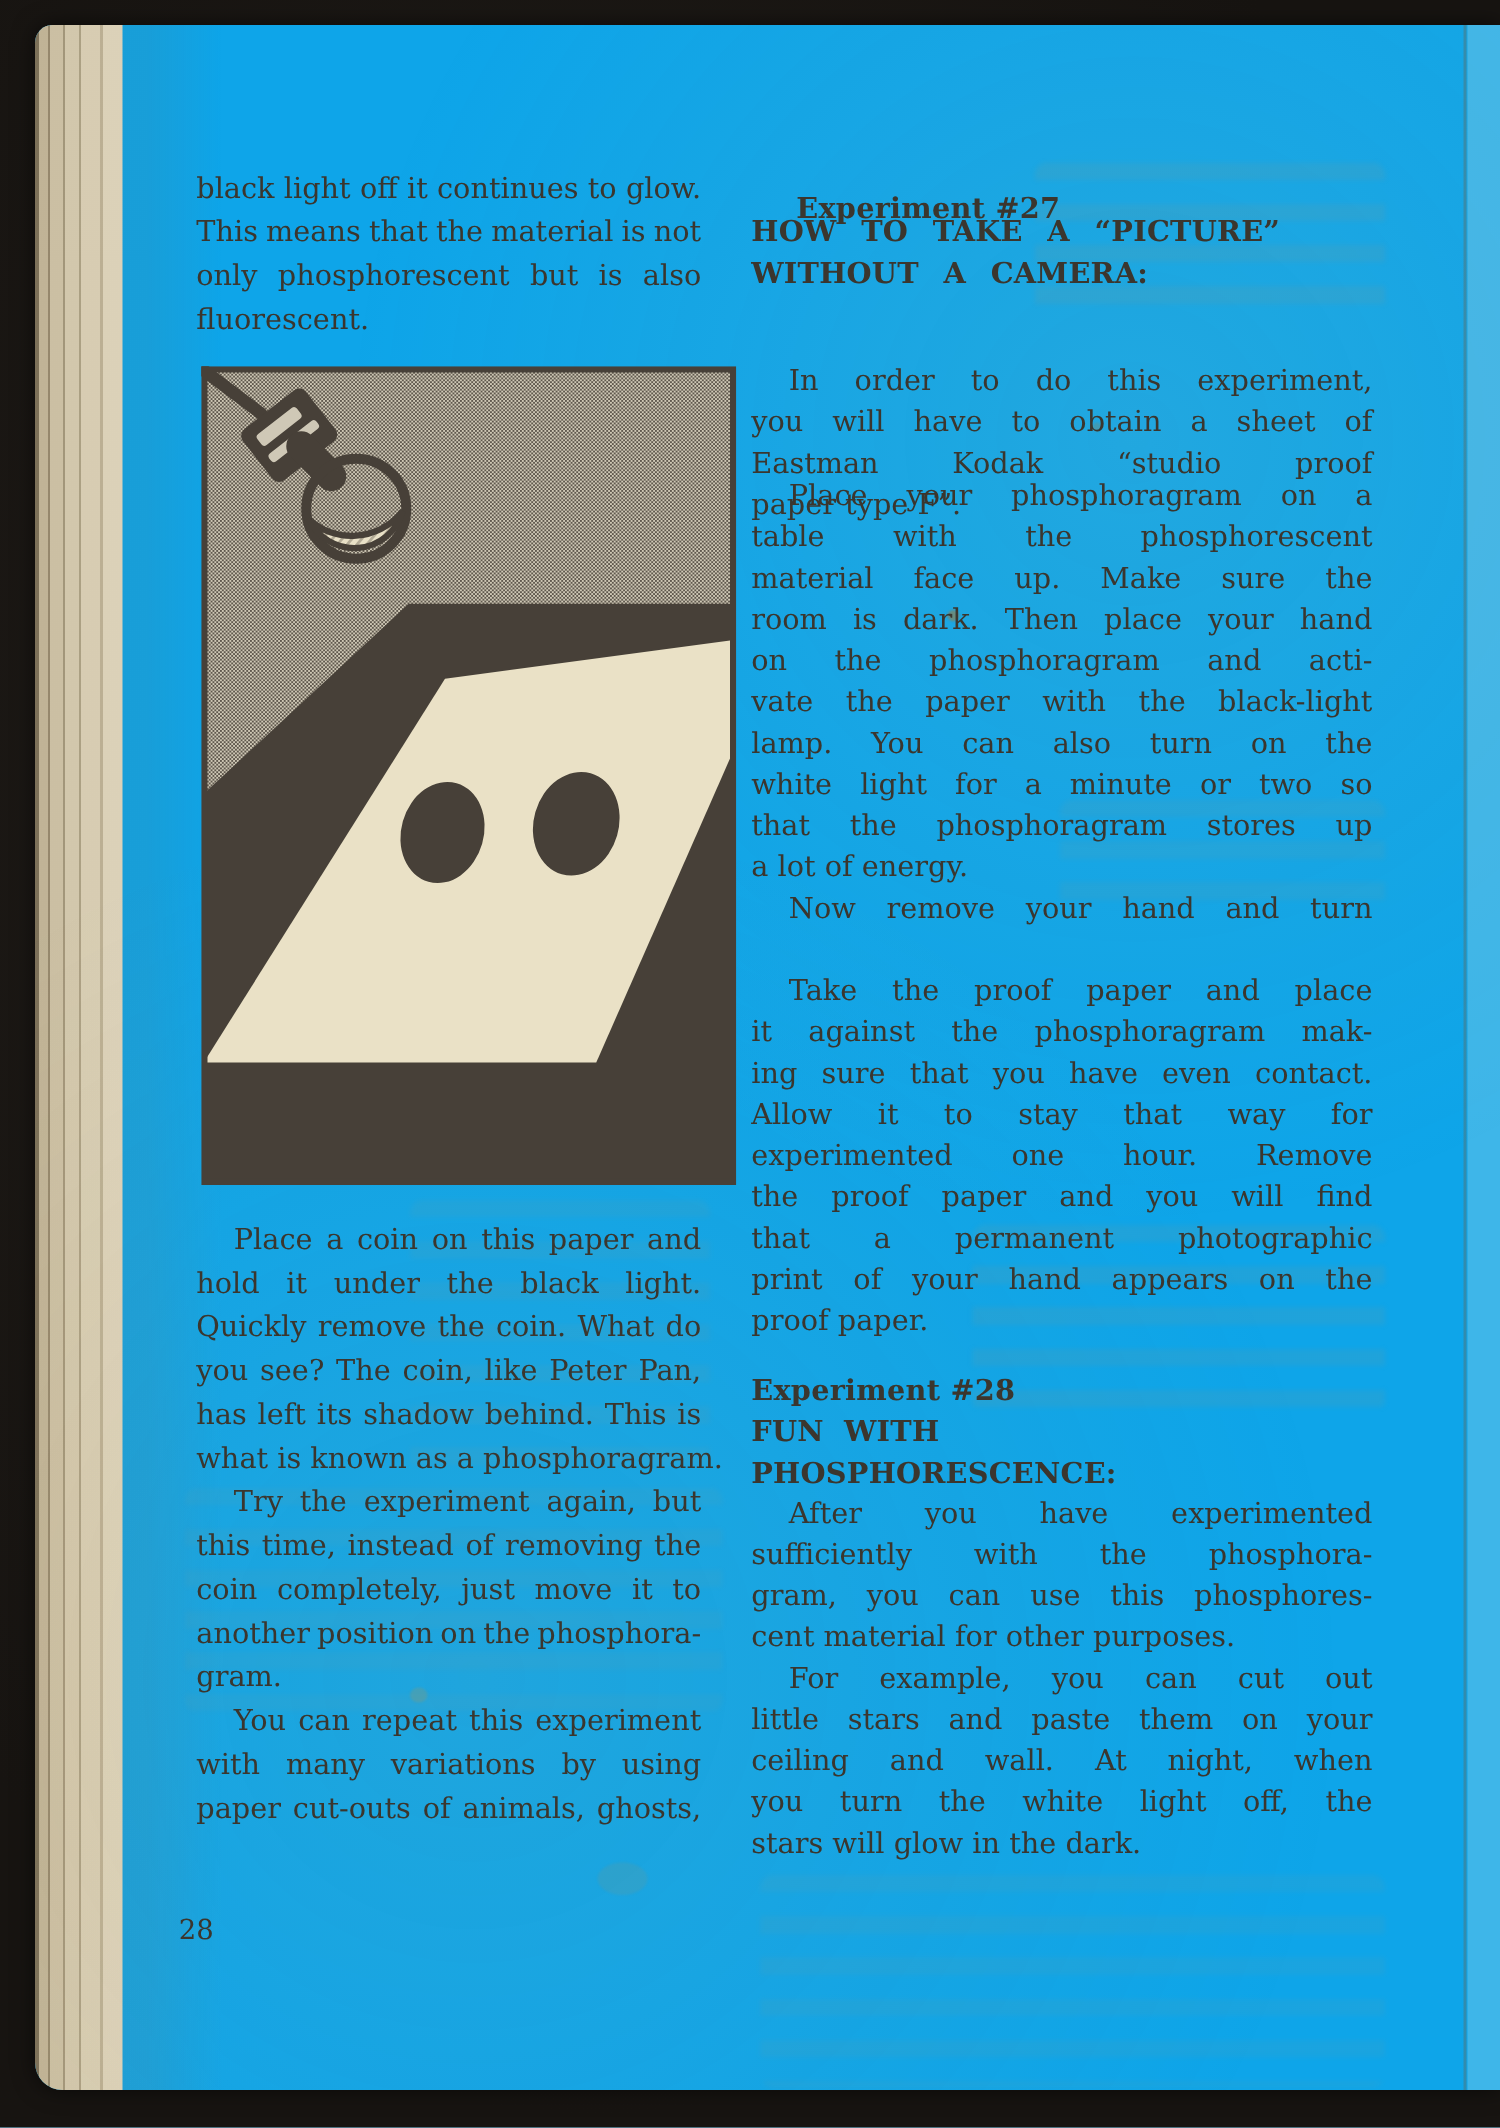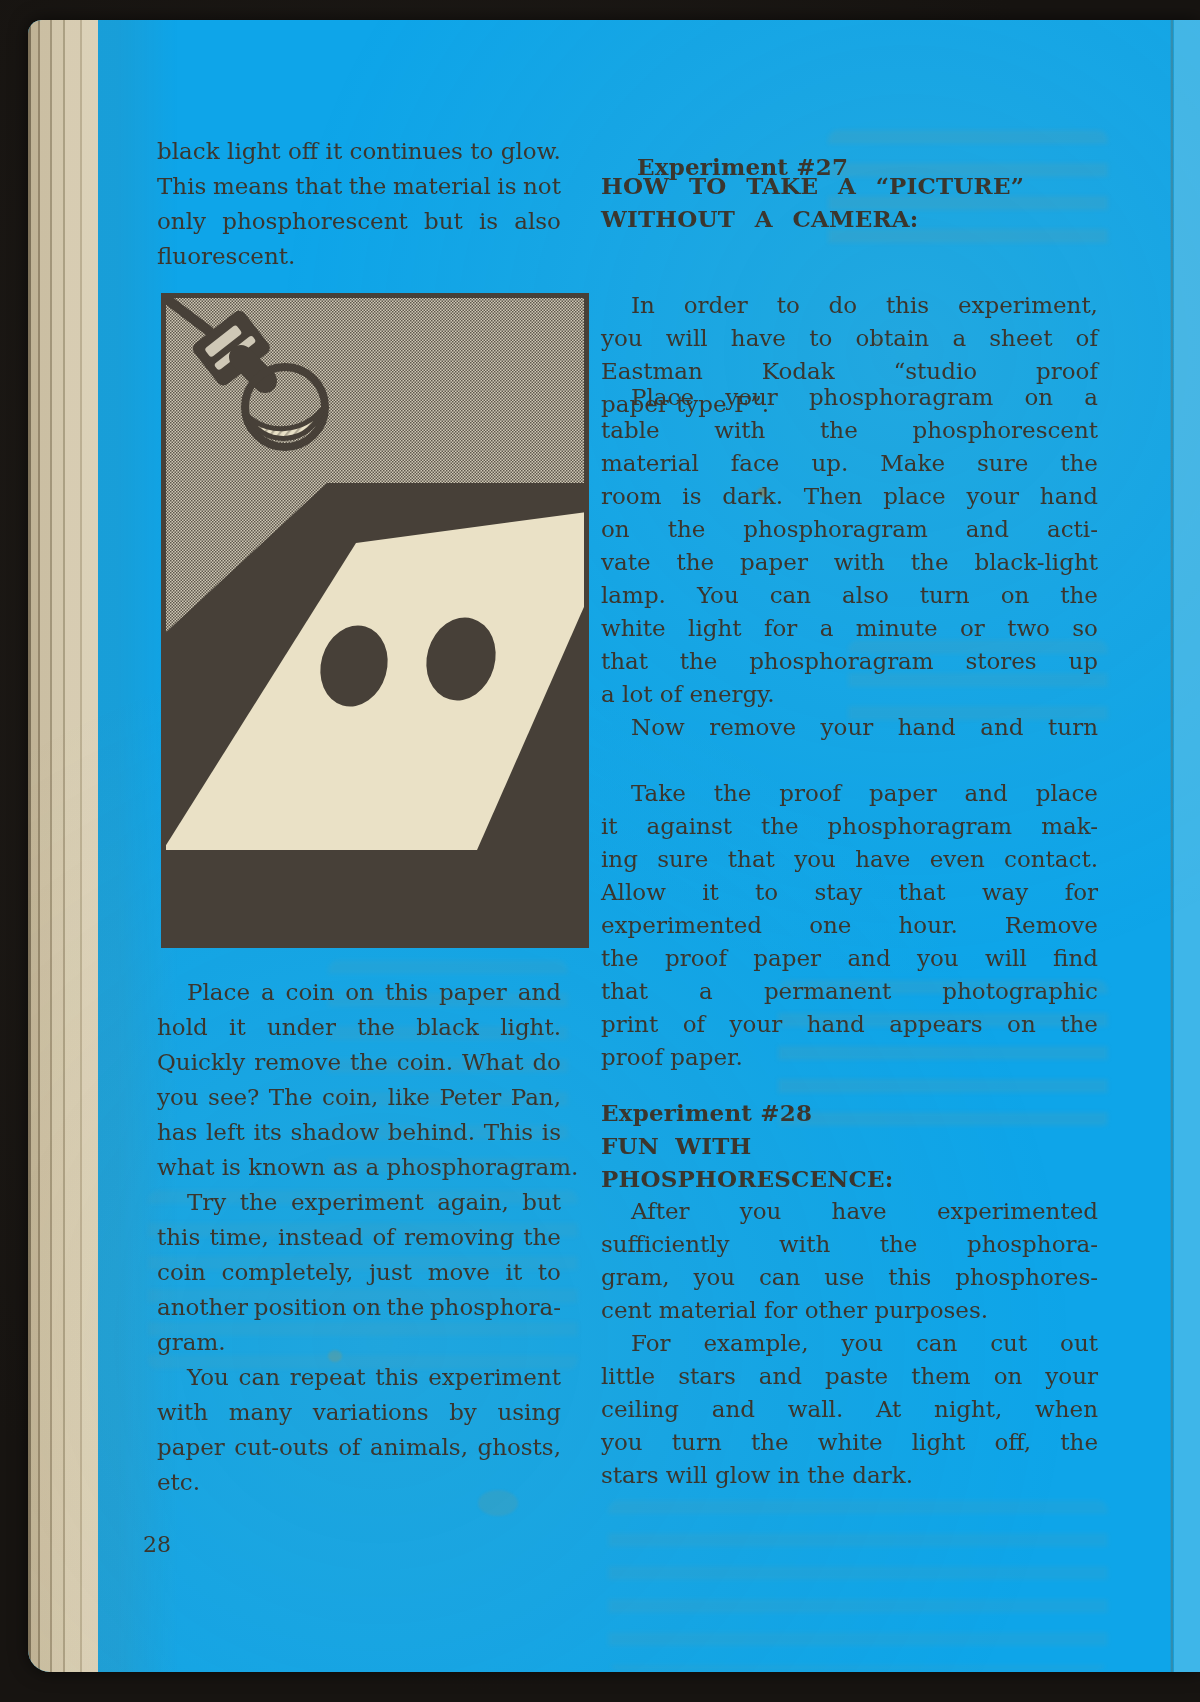--- a/index.html
+++ b/index.html
@@ -235,21 +235,20 @@
         <span>by</span>
         <span>using</span>
       </div>
       <div class="line just">
         <span>paper</span>
         <span>cut-outs</span>
         <span>of</span>
         <span>animals,</span>
         <span>ghosts,</span>
       </div>
-      <div class="line">etc.</div>
     </div>
 
   <div class="pagenum">28</div>
 
   <div class="block rc heading" style="left:573px;top:130px;margin-left:36px;">Experiment #27</div>
   <div class="block rc bold-lines" id="rc-h27-title" style="left:573px;top:149px;">
       <div class="line">HOW TO TAKE A “PICTURE”</div>
       <div class="line">WITHOUT A CAMERA:</div>
     </div>
   <div class="block rc" style="left:573px;top:229px;margin-top:40px;">

